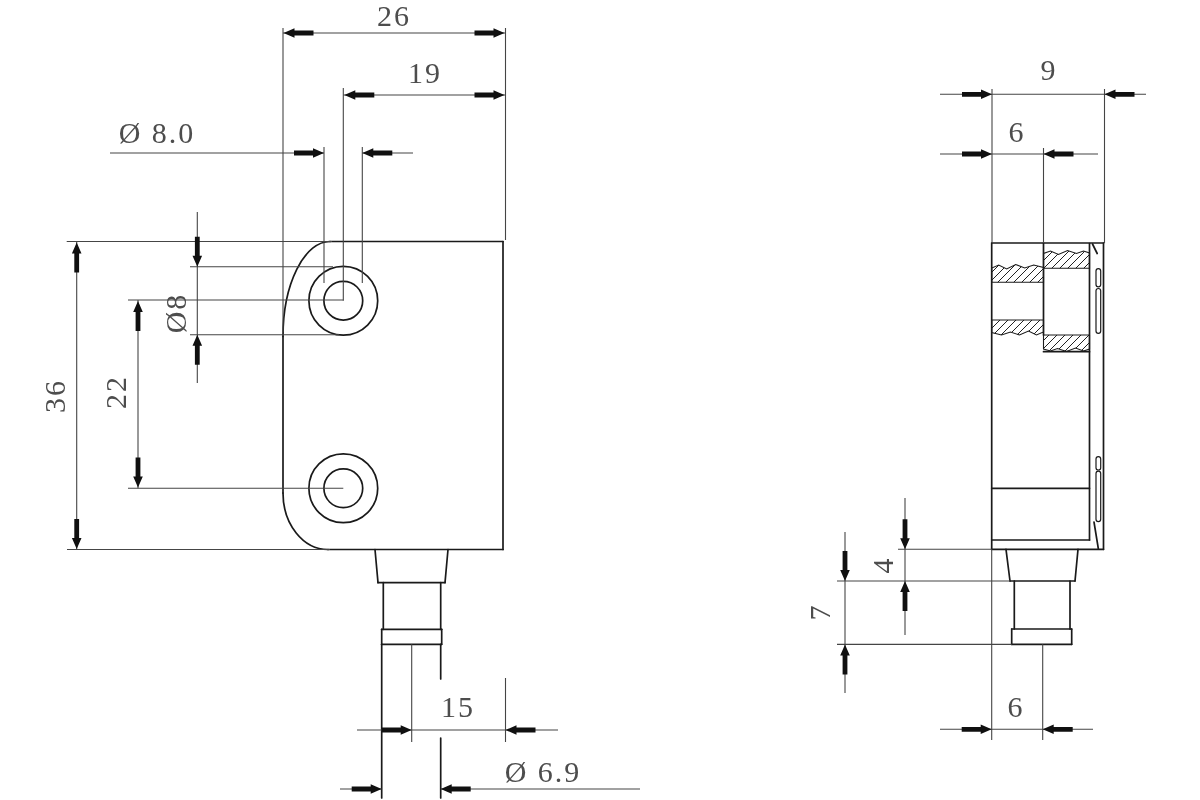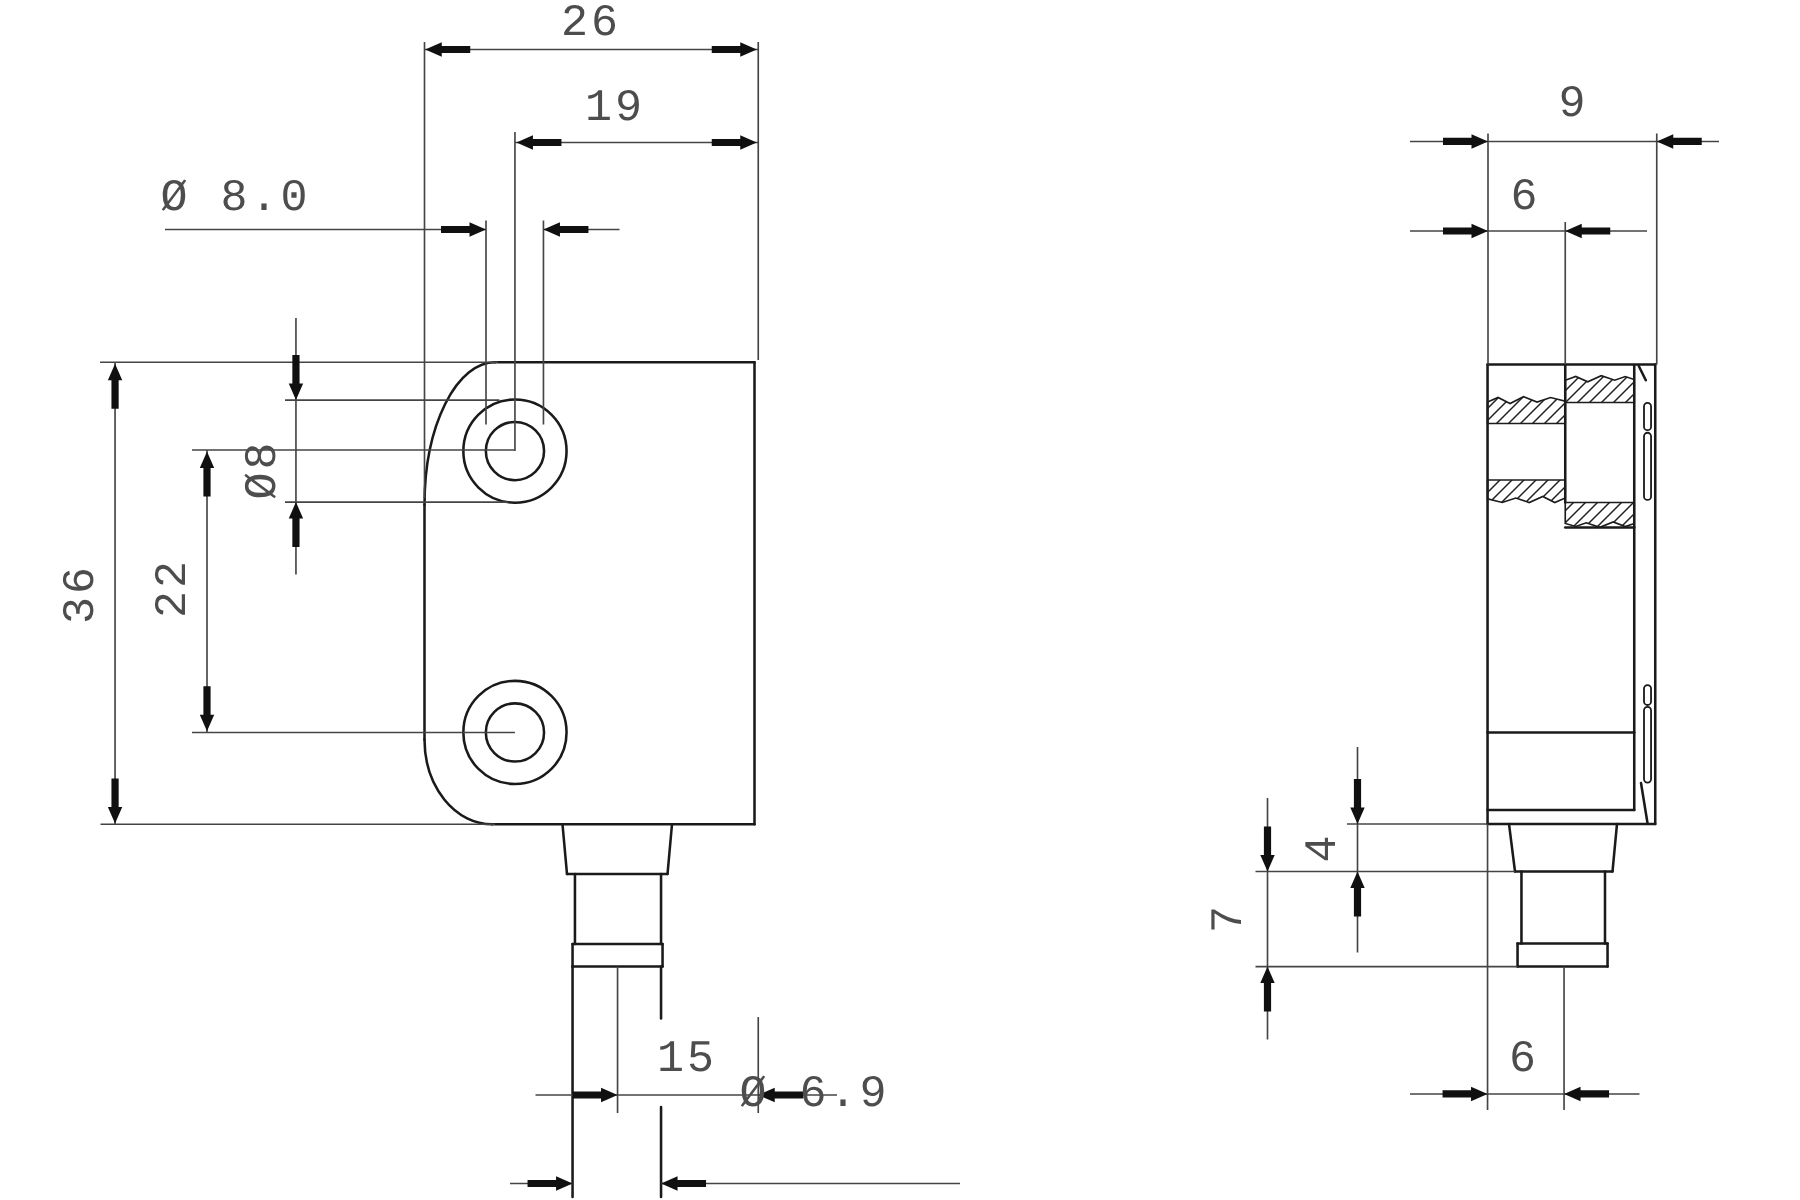--- a/index.html
+++ b/index.html
@@ -1,18 +1,18 @@
 <!DOCTYPE html>
 <html><head>
 <meta charset="utf-8">
 <style>
   html,body{margin:0;padding:0;background:#ffffff;}
   #stage{
     position:relative;width:1200px;height:800px;background:#ffffff;
-    overflow:hidden;font-family:Liberation Mono, monospace;
+    overflow:hidden;font-family:Liberation Serif, serif;
   }
   #linework{position:absolute;left:0;top:0;}
   .obj{stroke:#1a1a1a;stroke-width:1.7;fill:none;stroke-linecap:round;}
   .thin{stroke:#454545;stroke-width:1.1;fill:none;stroke-linecap:butt;}
   .band{stroke:#1c1c1c;stroke-width:1.1;fill:url(#hatch);}
   .caps{stroke:#1a1a1a;stroke-width:1.2;fill:#ffffff;}
   .arr{fill:#101010;stroke:none;}
   .dim-label{
     position:absolute;color:#4d4d4d;font-size:30px;font-weight:400;
     letter-spacing:2px;white-space:nowrap;line-height:1;
@@ -159,26 +159,26 @@
       <use href="#ar" transform="translate(905,549.3) rotate(90)"></use>
       <use href="#ar" transform="translate(905,581) rotate(270)"></use>
       <use href="#ar" transform="translate(845,581) rotate(90)"></use>
       <use href="#ar" transform="translate(845,644.4) rotate(270)"></use>
       <use href="#ar" transform="translate(991.7,729.3)"></use>
       <use href="#ar" transform="translate(1042.7,729.3) rotate(180)"></use>
     </g>
   </svg>
 
   <div class="dim-label" style="left:394px;top:16px">26</div>
-  <div class="dim-label" style="left:410px;top:73px">19</div>
+  <div class="dim-label" style="left:425px;top:73px">19</div>
   <div class="dim-label" style="left:157px;top:133px">Ø 8.0</div>
   <div class="dim-label rot" style="left:176px;top:313px">Ø8</div>
   <div class="dim-label rot" style="left:116px;top:392px">22</div>
   <div class="dim-label rot" style="left:55px;top:396px">36</div>
   <div class="dim-label" style="left:458px;top:707px">15</div>
-  <div class="dim-label" style="left:543px;top:730px">Ø 6.9</div>
+  <div class="dim-label" style="left:543px;top:772px">Ø 6.9</div>
   <div class="dim-label" style="left:1049px;top:70px">9</div>
   <div class="dim-label" style="left:1017px;top:132px">6</div>
   <div class="dim-label rot" style="left:883px;top:565px">4</div>
   <div class="dim-label rot" style="left:820px;top:612px">7</div>
   <div class="dim-label" style="left:1016px;top:707px">6</div>
 
 </div>
 
 </body></html>

